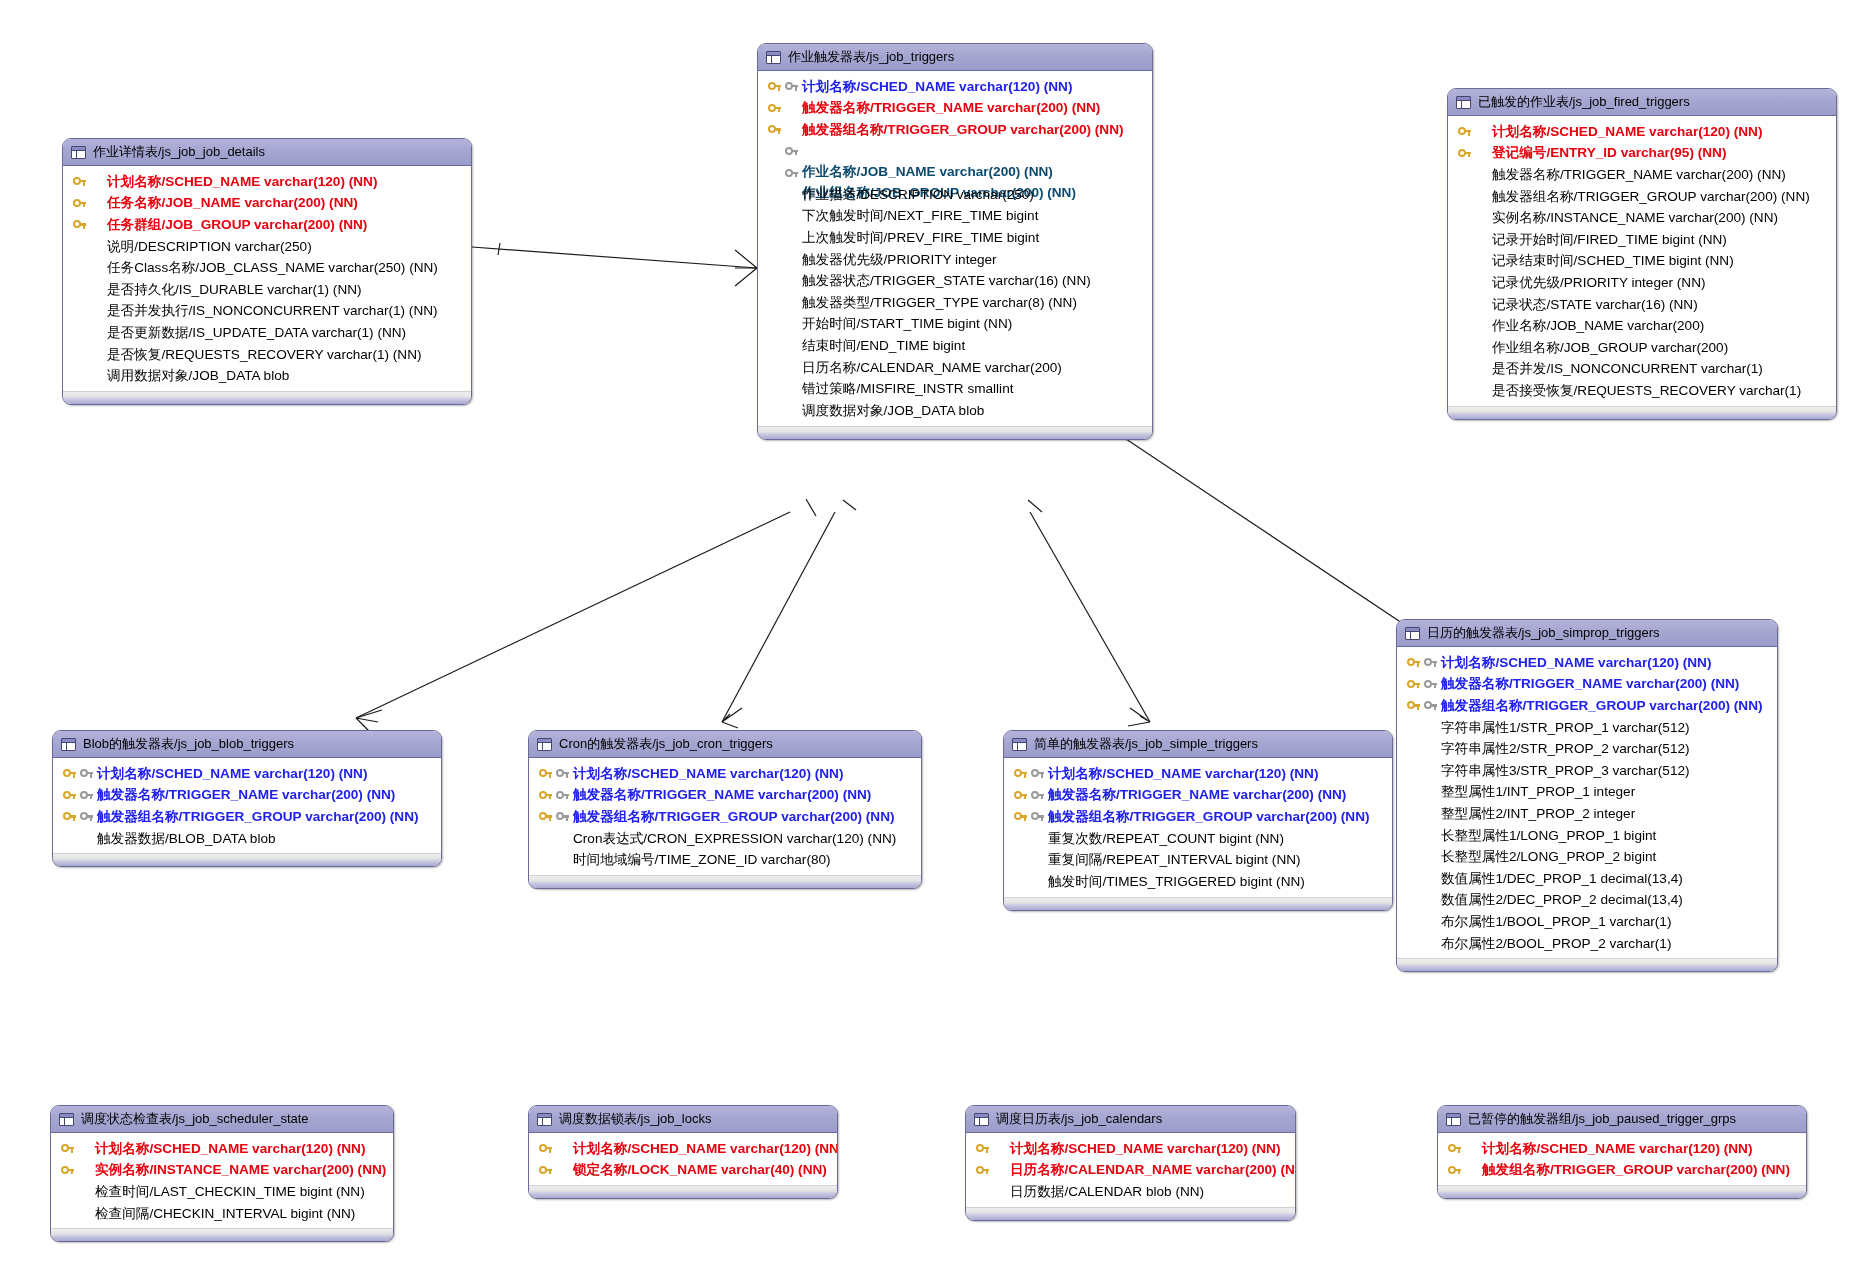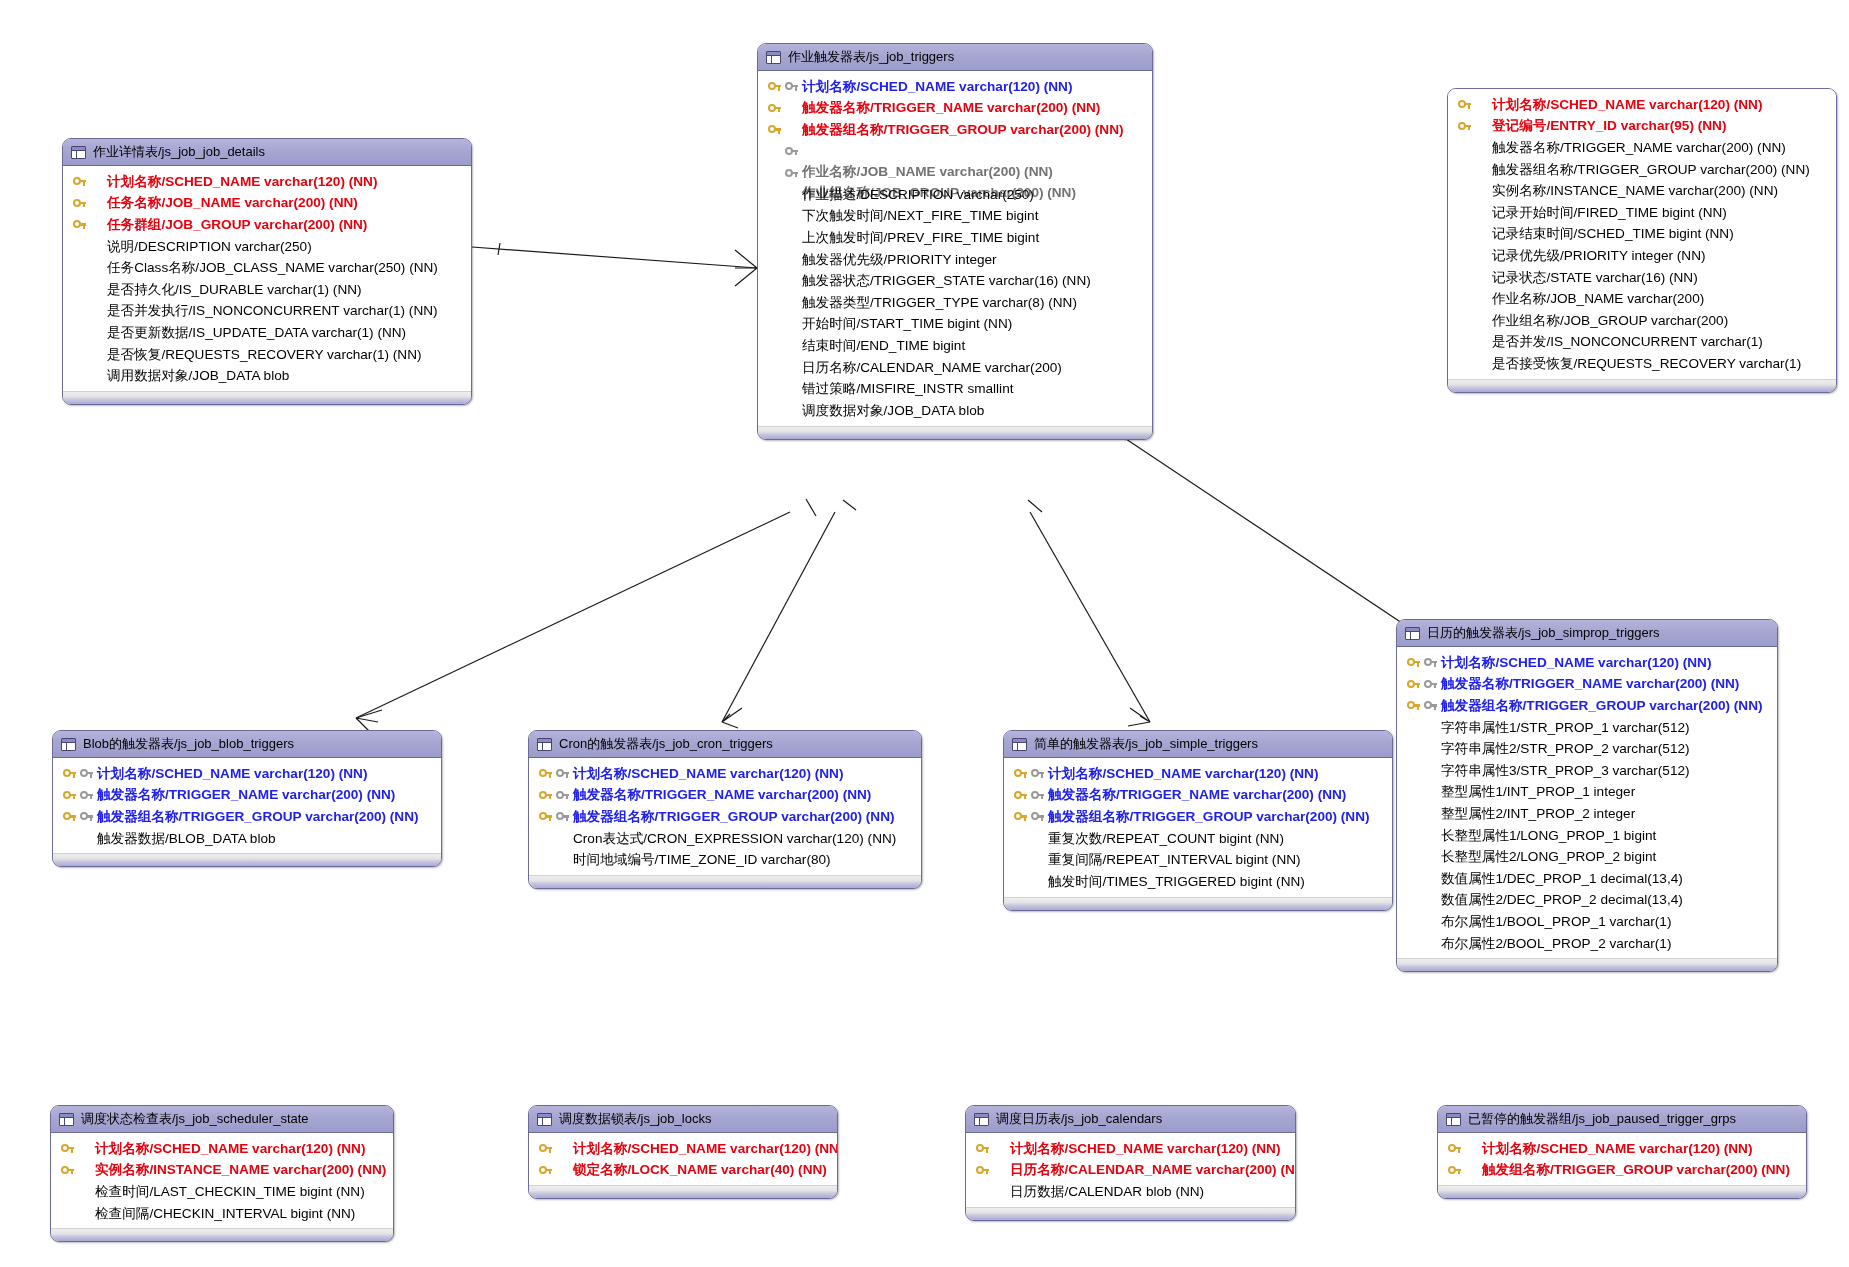--- a/index.html
+++ b/index.html
@@ -73,21 +73,21 @@
     position:absolute;left:7px;top:4px;width:6px;height:2.2px;background:#d8a72b;
   }
   .key .tooth{
     position:absolute;left:10px;top:6px;width:2px;height:3.4px;background:#d8a72b;
   }
   .key.fk .bow{border-color:#9a9a9a;}
   .key.fk .shaft,.key.fk .tooth{background:#9a9a9a;}
 
   .c-red{color:#e8000d;font-weight:bold;}
   .c-blue{color:#2020ef;font-weight:bold;}
-  .c-green{color:#737373;font-weight:bold;margin-top:40px;}
+  .c-green{color:#0c4a6e;font-weight:bold;margin-top:40px;}
   .c-black{color:#000000;}
 </style>
 </head>
 <body>
 
 <div id="canvas">
   <svg class="links" viewBox="0 0 1849 1267">
     <g stroke="#1a1a1a" stroke-width="1.2" fill="none">
 
       <line x1="472" y1="247" x2="757" y2="268"></line>
@@ -307,20 +307,24 @@
         </div>
         <div class="attr">
           <span class="keyslot"></span>
           <span class="keyslot"></span>
           <span class="attr-label c-black">调度数据对象/JOB_DATA blob</span>
         </div>
       </div>
       <div class="entity-foot"></div>
     </div>
     <div class="entity" style="left: 1447px; top: 88px; width: 390px;">
+      <div class="entity-title">
+        <span class="tbl-icon"></span>
+        <span>已触发的作业表/js_job_fired_triggers</span>
+      </div>
       <div class="entity-body">
         <div class="attr">
           <span class="keyslot">
             <span class="key">
               <span class="bow"></span>
               <span class="shaft"></span>
               <span class="tooth"></span>
             </span>
           </span>
           <span class="keyslot"></span>

